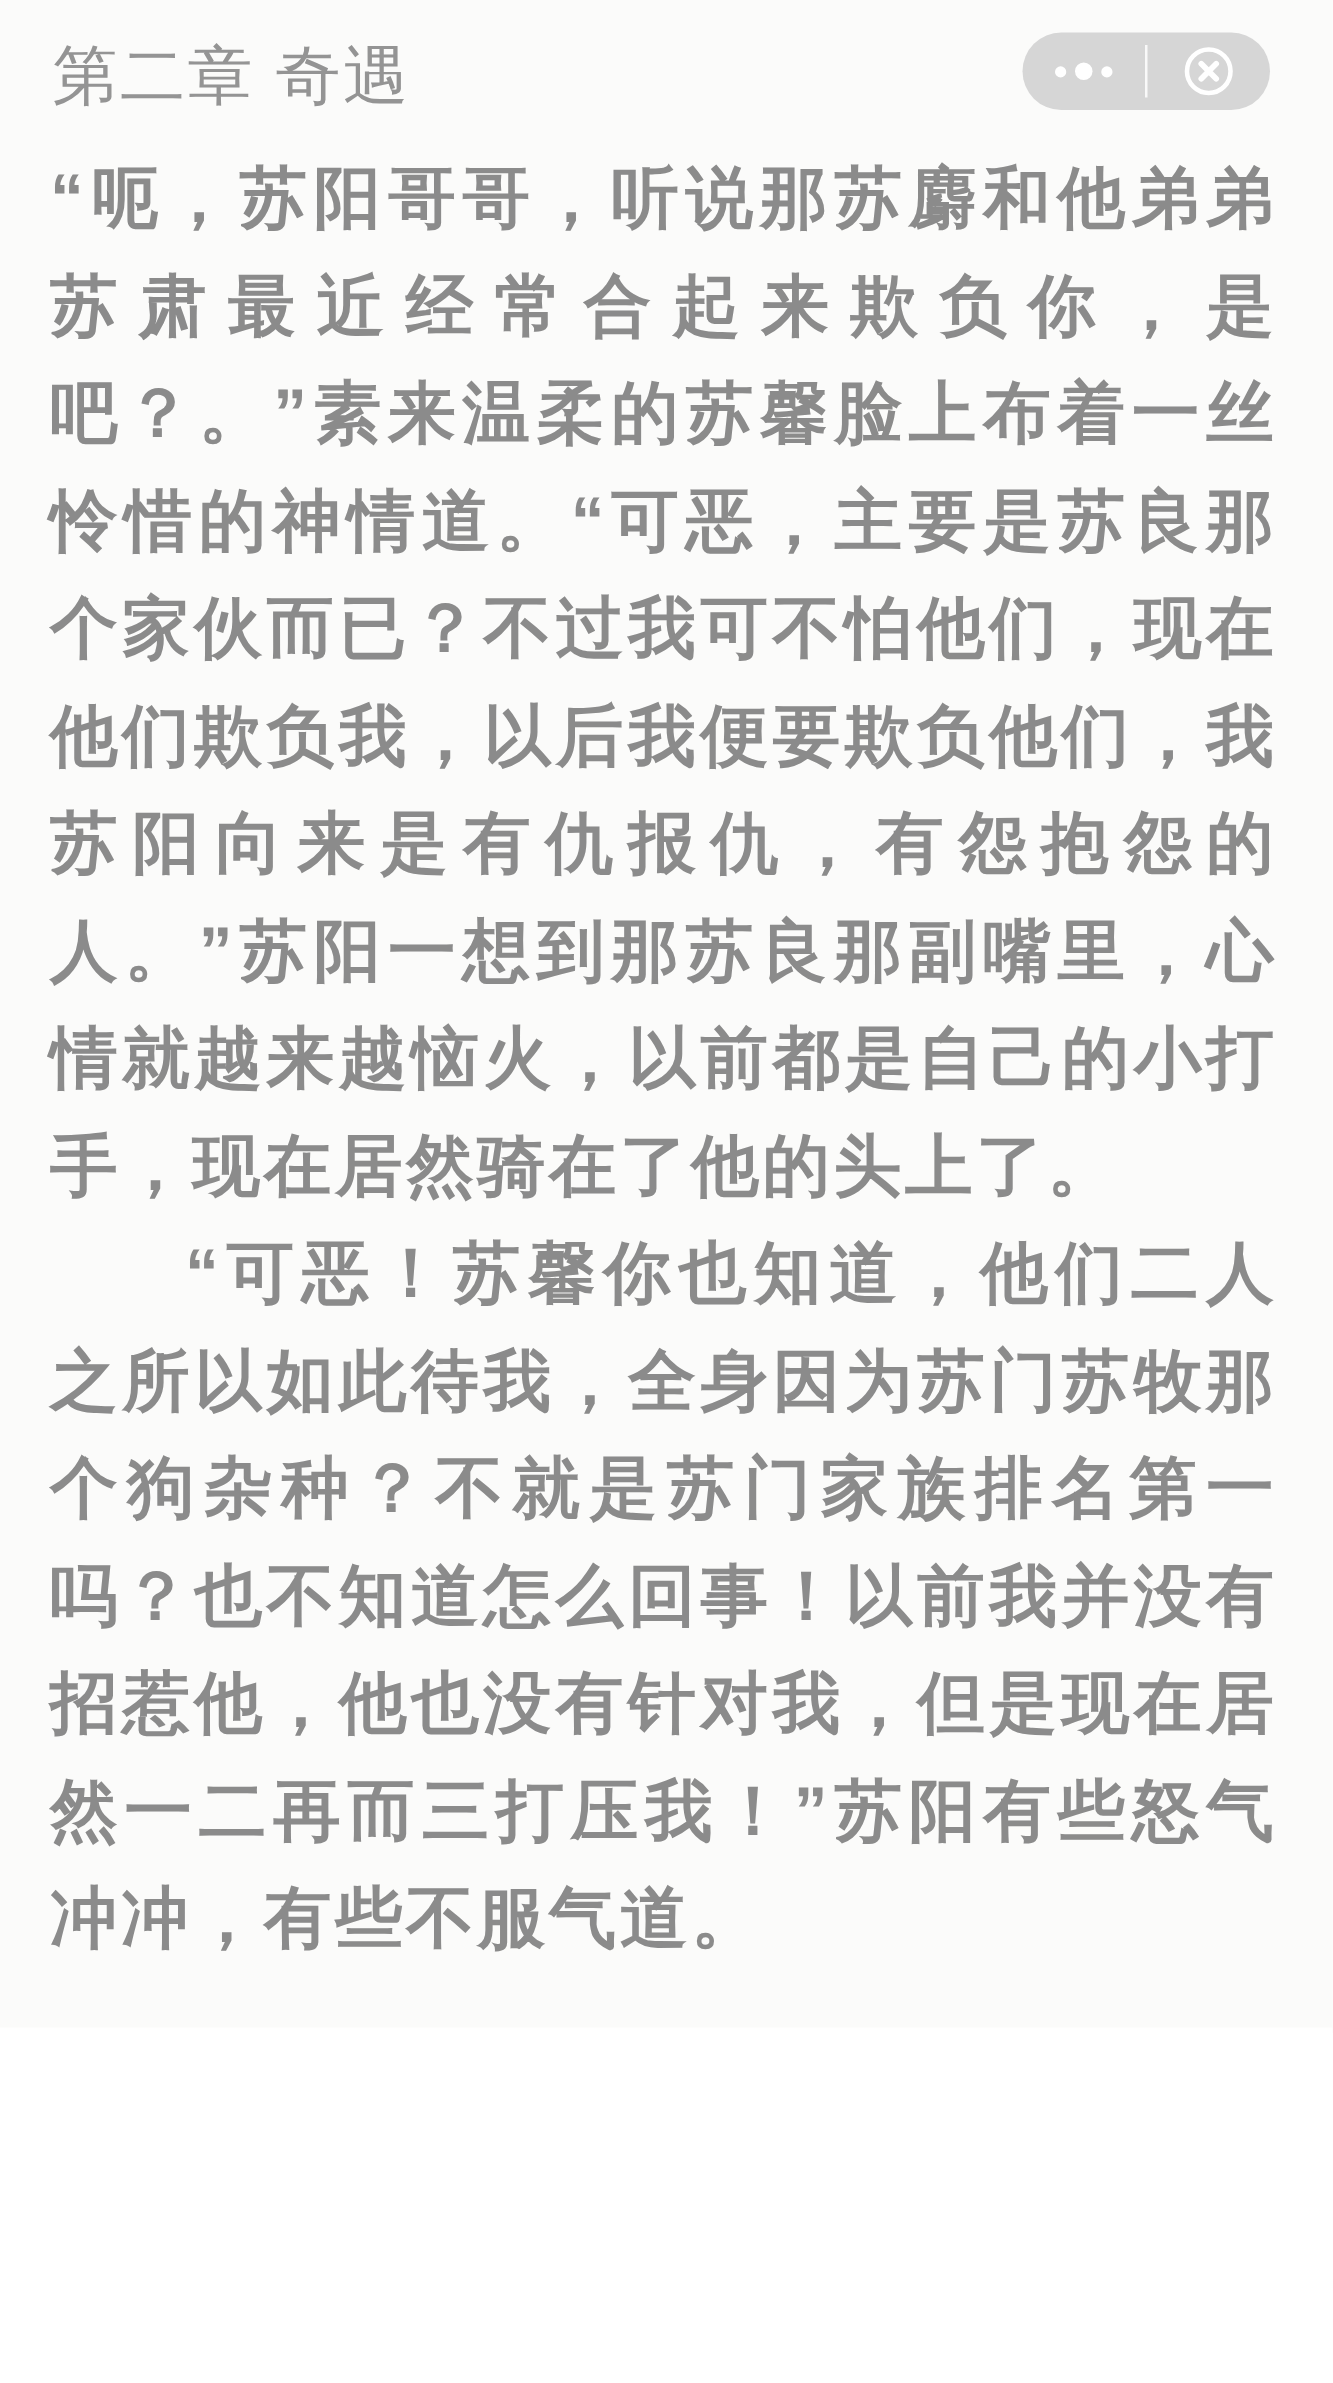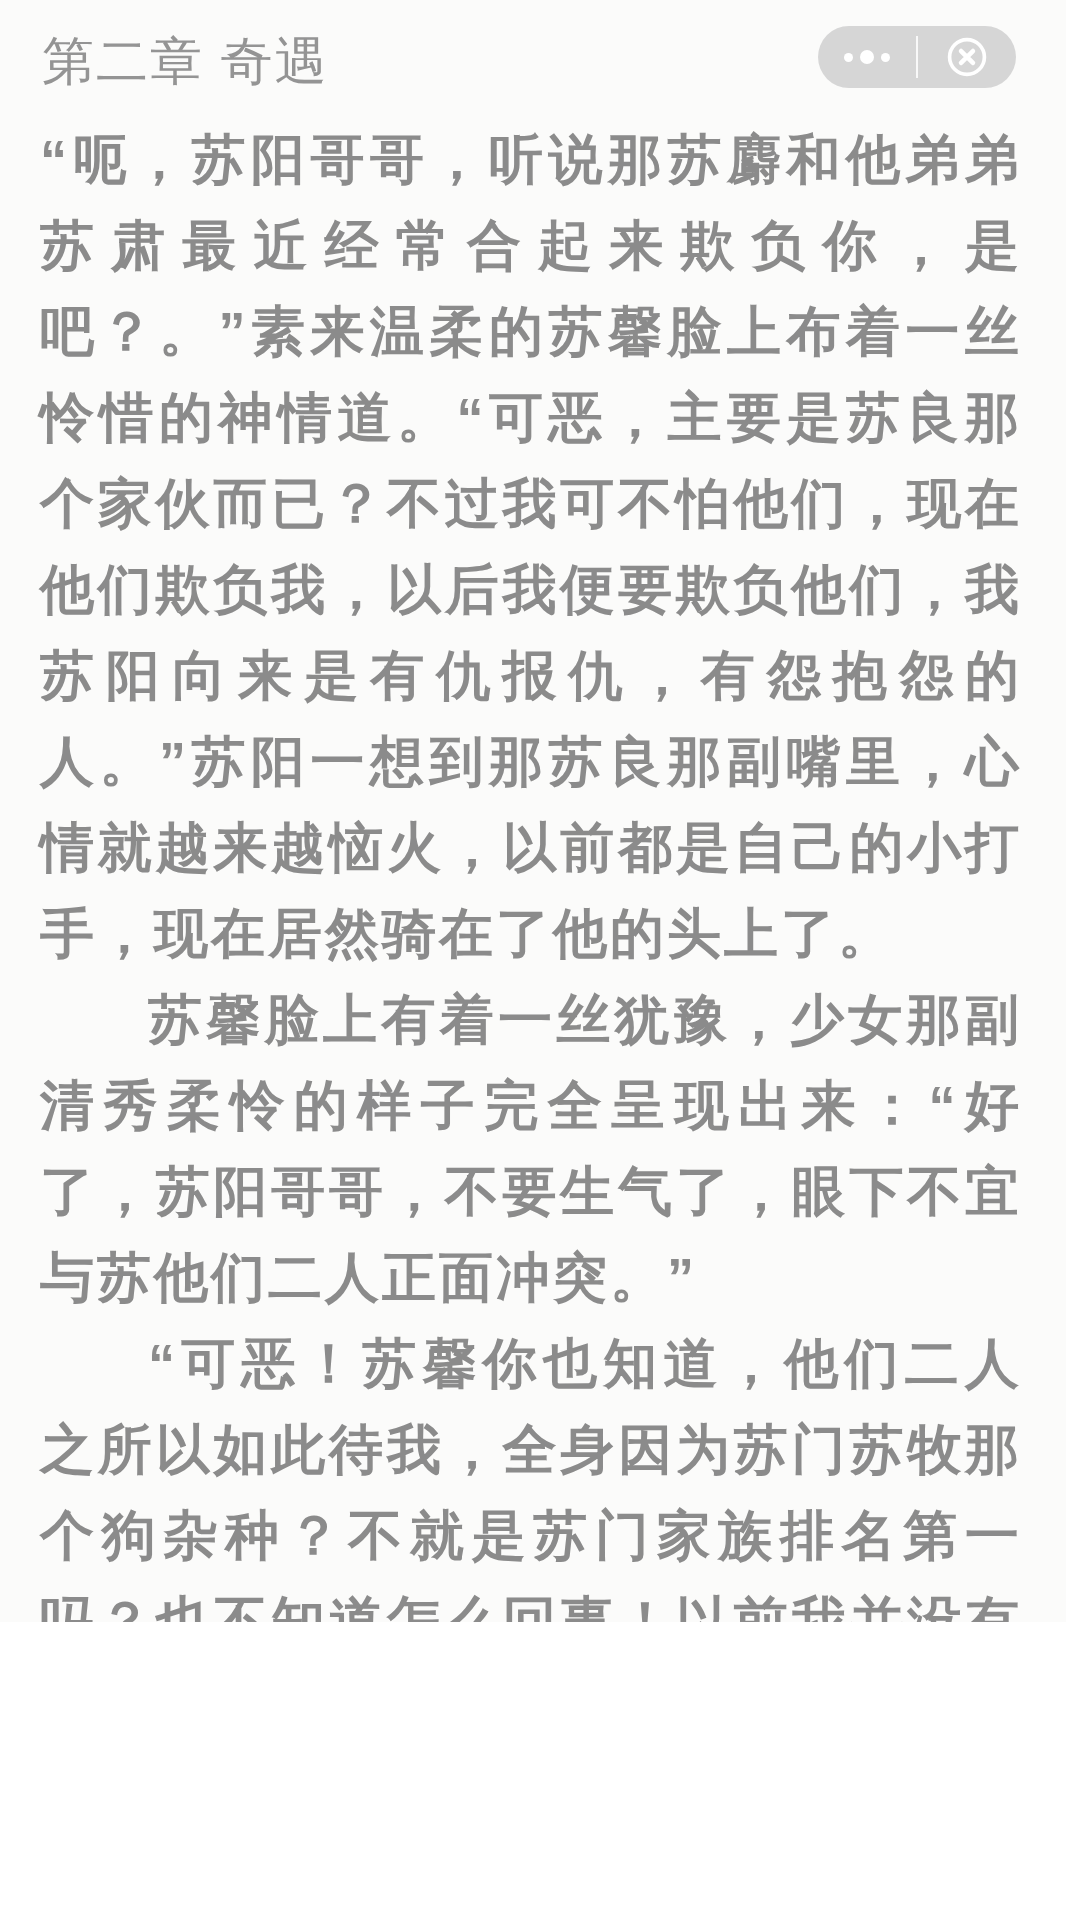--- a/index.html
+++ b/index.html
@@ -112,18 +112,17 @@
         <circle cx="24" cy="24" r="19" fill="none" stroke="#ffffff" stroke-width="4"></circle>
         <path d="M17.5 17.5 L30.5 30.5 M30.5 17.5 L17.5 30.5" stroke="#ffffff" stroke-width="5" stroke-linecap="round"></path>
       </svg>
     </div>
   </div>
 
   <div class="reader">
     <h1 class="chapter-title">第二章 奇遇</h1>
     <div class="reader-body">
       <p>“呃，苏阳哥哥，听说那苏麝和他弟弟苏肃最近经常合起来欺负你，是吧？。”素来温柔的苏馨脸上布着一丝怜惜的神情道。“可恶，主要是苏良那个家伙而已？不过我可不怕他们，现在他们欺负我，以后我便要欺负他们，我苏阳向来是有仇报仇，有怨抱怨的人。”苏阳一想到那苏良那副嘴里，心情就越来越恼火，以前都是自己的小打手，现在居然骑在了他的头上了。</p>
-      <p class="indent">苏馨脸上有着一丝犹豫，少女那副清秀柔怜的样子完全呈现出来：“好了，苏阳哥哥，不要生气了，眼下不宜与苏他们二人正面冲突。”</p>
       <p class="indent">“可恶！苏馨你也知道，他们二人之所以如此待我，全身因为苏门苏牧那个狗杂种？不就是苏门家族排名第一吗？也不知道怎么回事！以前我并没有招惹他，他也没有针对我，但是现在居然一二再而三打压我！”苏阳有些怒气冲冲，有些不服气道。</p>
     </div>
   </div>
 
 </div>
 
 </body></html>

